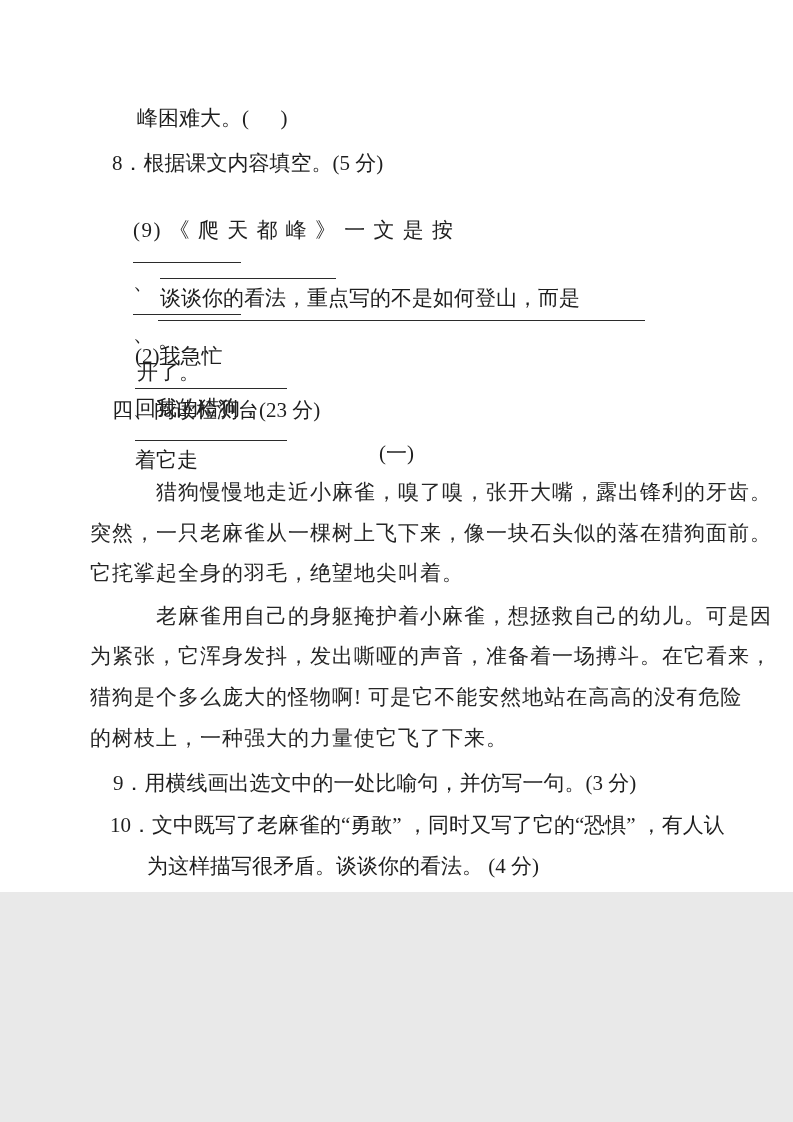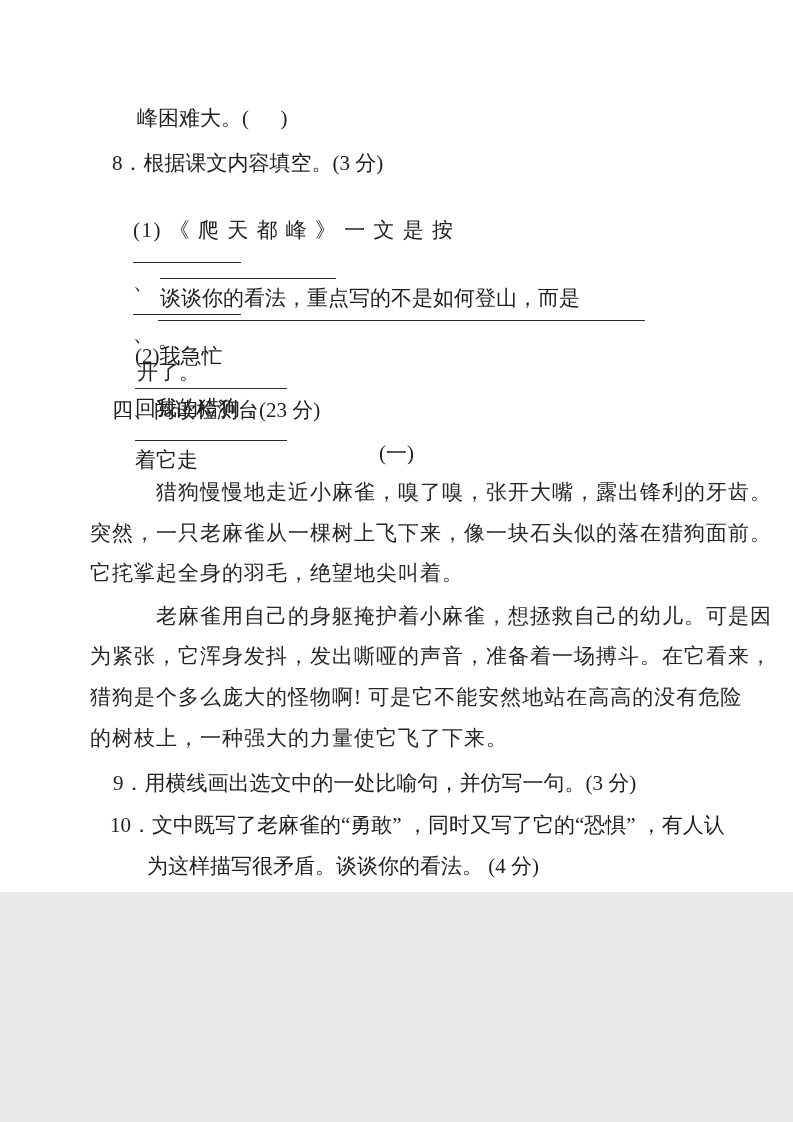--- a/index.html
+++ b/index.html
@@ -38,24 +38,24 @@
     border-top: 1.6px solid #2b2b2b;
   }
 </style>
 </head>
 <body>
 
 <div class="page">
 
   <div class="line" style="left:137px; top:105px">峰困难大。(      )</div>
 
-  <div class="line" style="left:112px; top:150px">8．根据课文内容填空。(3 分)</div>
+  <div class="line" style="left:112px; top:150px">8．根据课文内容填空。(5 分)</div>
 
   <div class="line" style="left:112px; top:191px">
-    <span class="spread">(1) 《 爬 天 都 峰 》 一 文 是 按</span>
+    <span class="spread">(9) 《 爬 天 都 峰 》 一 文 是 按</span>
     <span class="blank" style="width:108px"></span>
     <span>、</span>
     <span class="blank" style="width:108px"></span>
     <span>、</span>
   </div>
 
   <div class="line" style="left:139px; top:233px">
     <span class="blank" style="width:176px"></span>
     <span>谈谈你的看法，重点写的不是如何登山，而是</span>
   </div>

